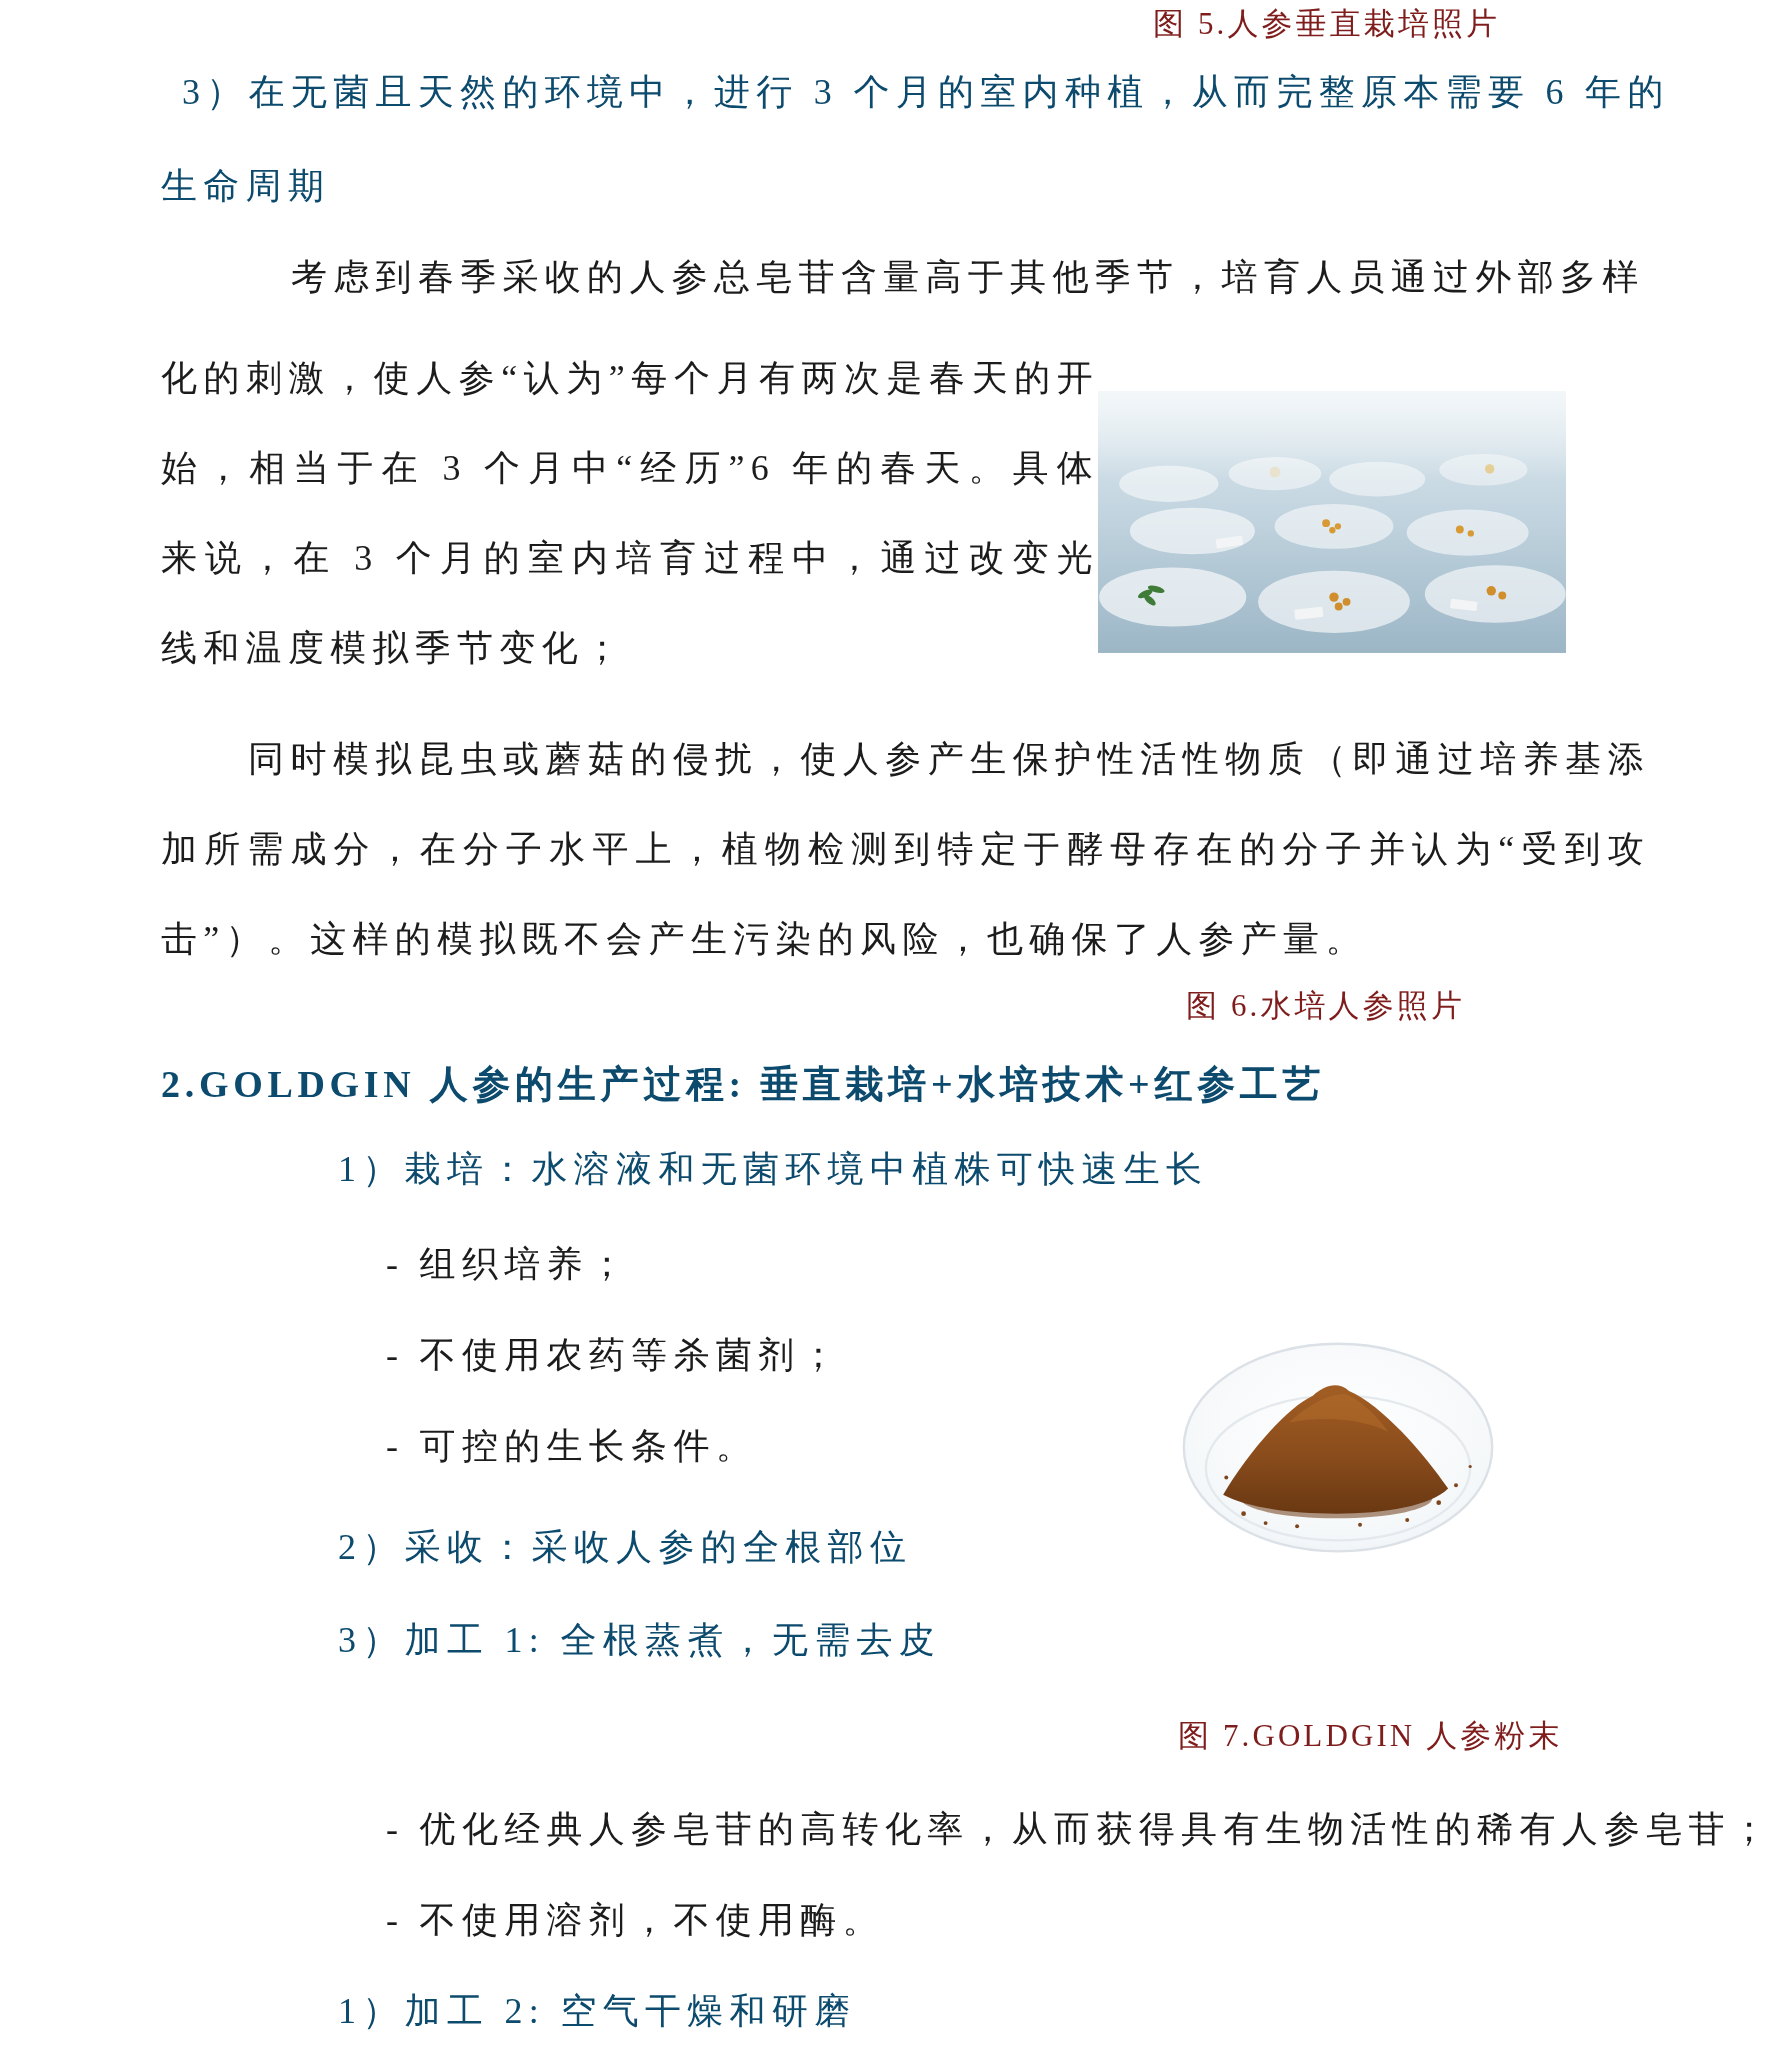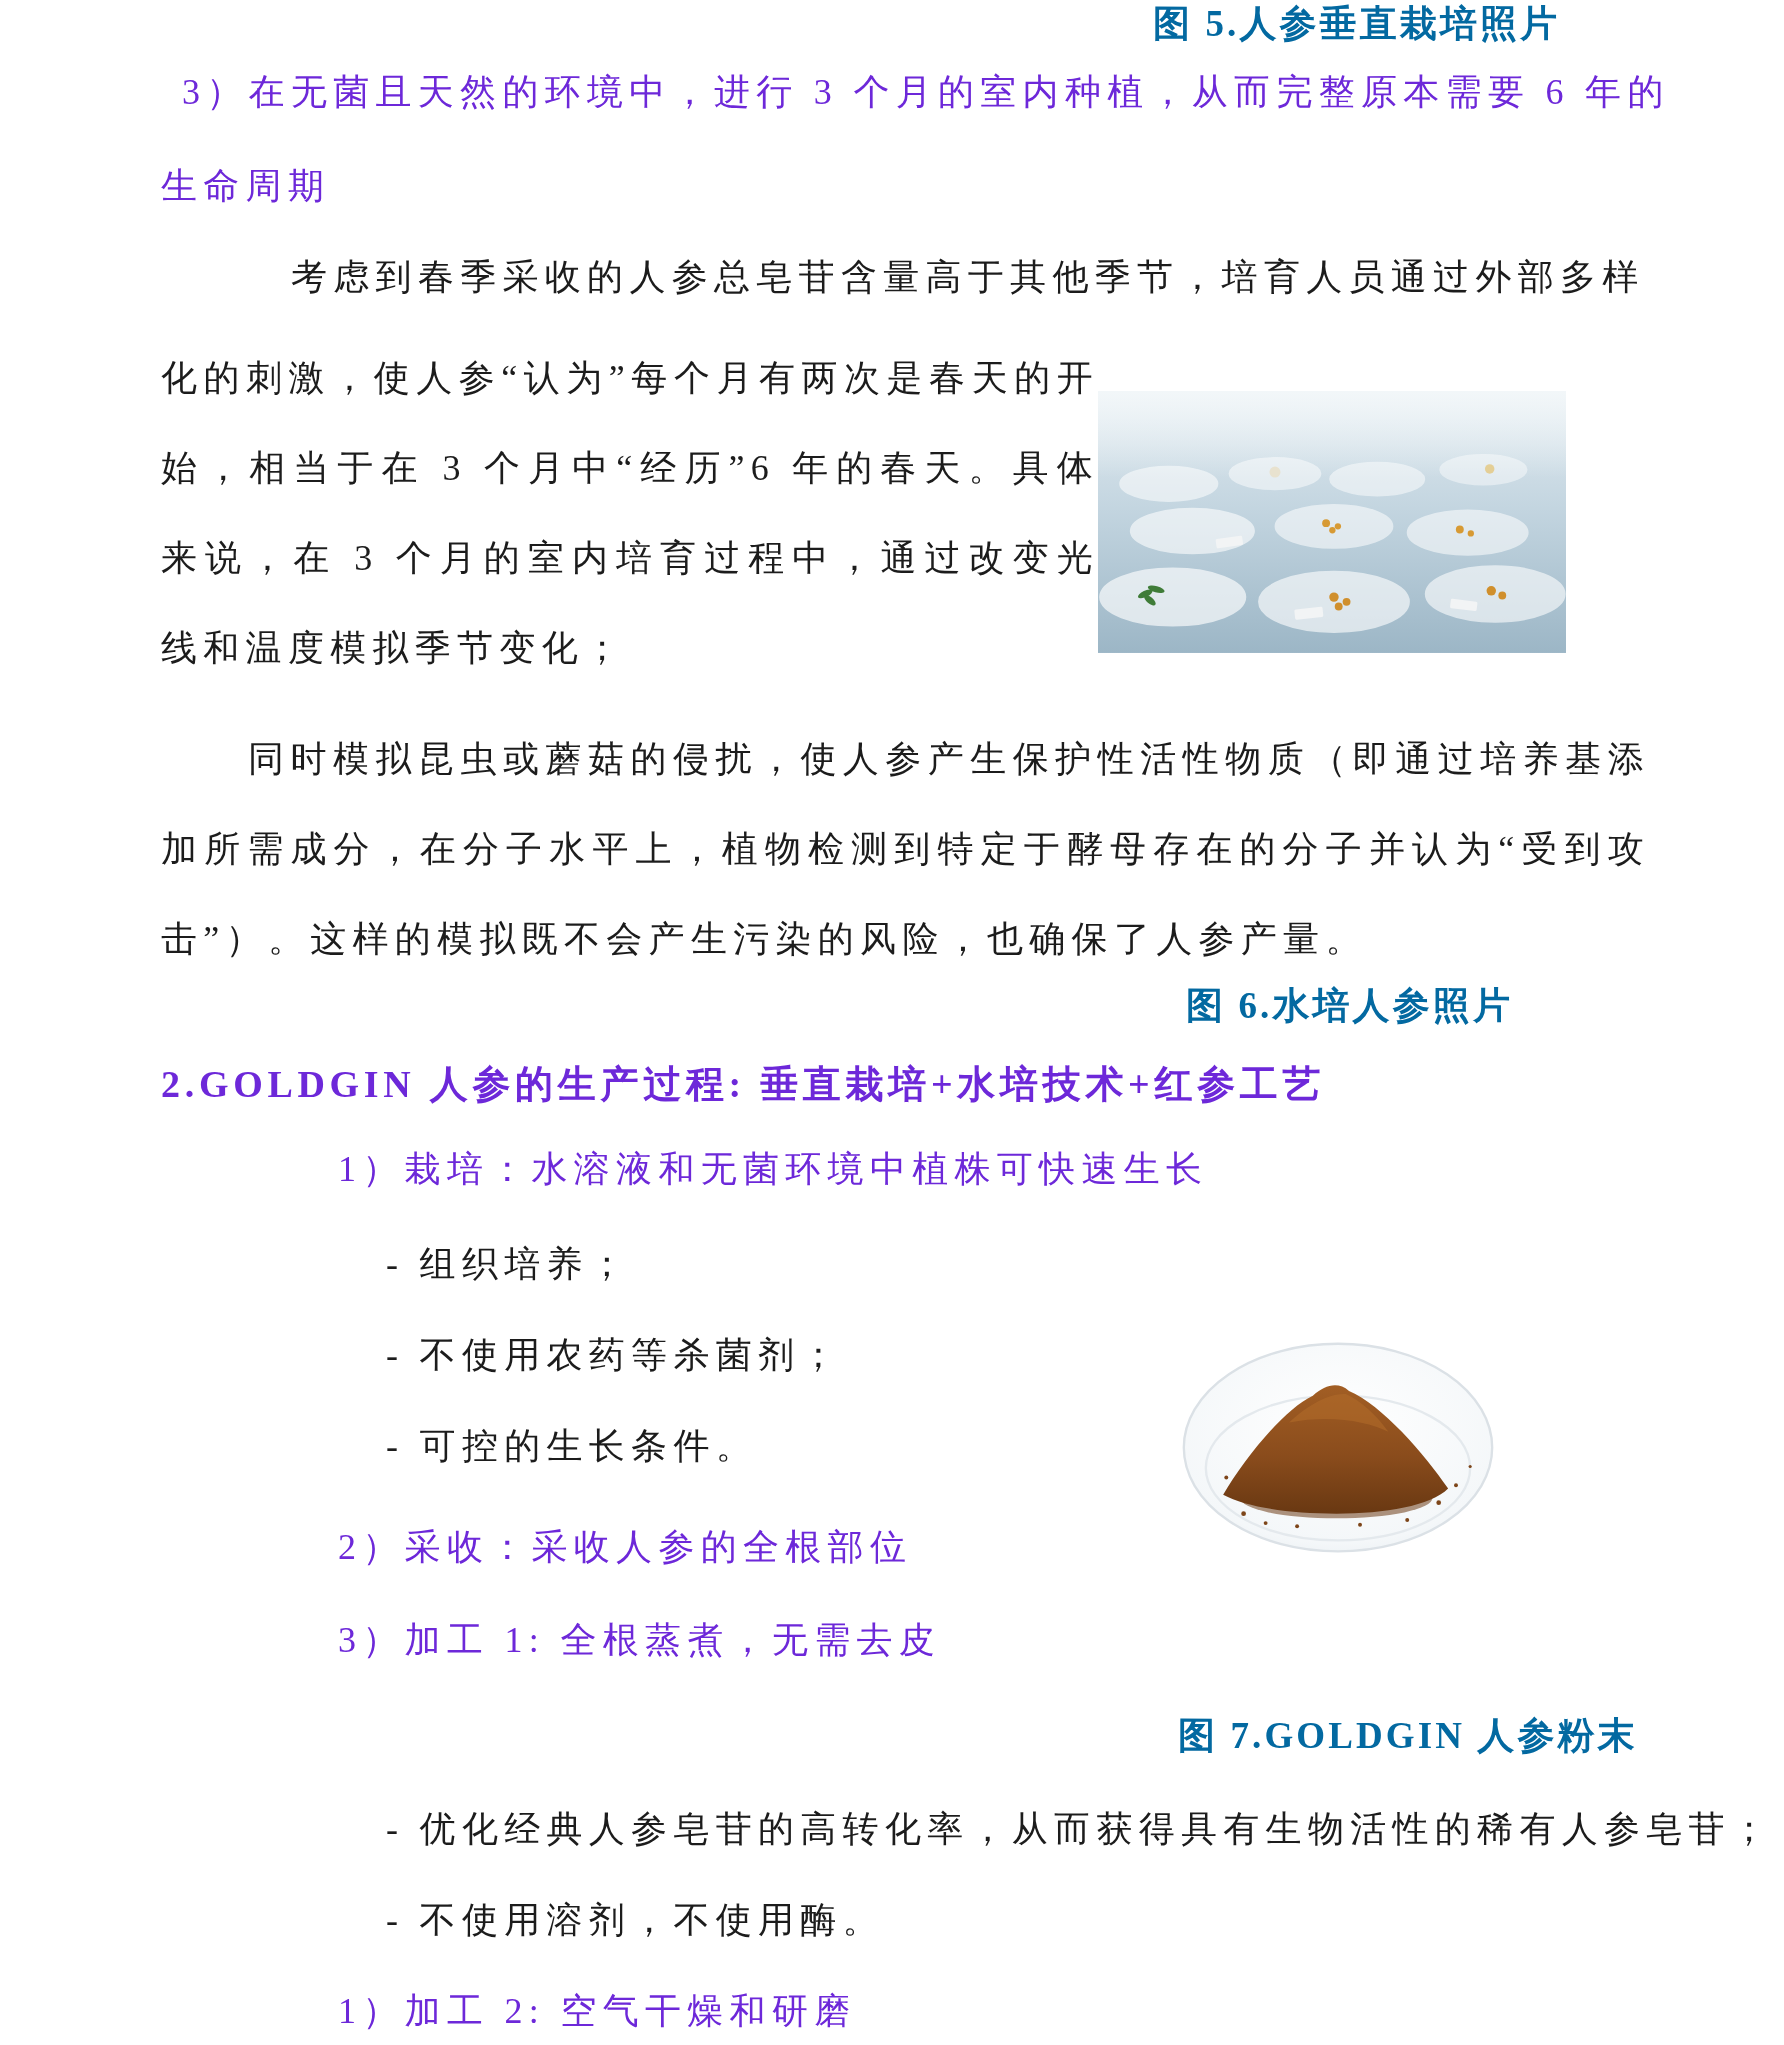--- a/index.html
+++ b/index.html
@@ -13,27 +13,27 @@
     overflow:hidden;
   }
   .abs{position:absolute;}
   .body-text{
     font-size:36px;
     line-height:90px;
     letter-spacing:6.3px;
     text-align:justify;
   }
   .one{white-space:nowrap;}
-  .red{color:#6d28d9;}
+  .red{color:#0c4a6e;}
   .caption{
-    font-size:37px;
+    font-size:31px;
     line-height:47px;
     letter-spacing:3.1px;
-    font-weight:bold;
-    color:#0369a1;
+    font-weight:normal;
+    color:#7f1d1d;
     white-space:nowrap;
   }
   .h-main{
     font-size:38px;
     line-height:63px;
     letter-spacing:4.7px;
     font-weight:bold;
   }
   .photo{display:block;}
 </style>

